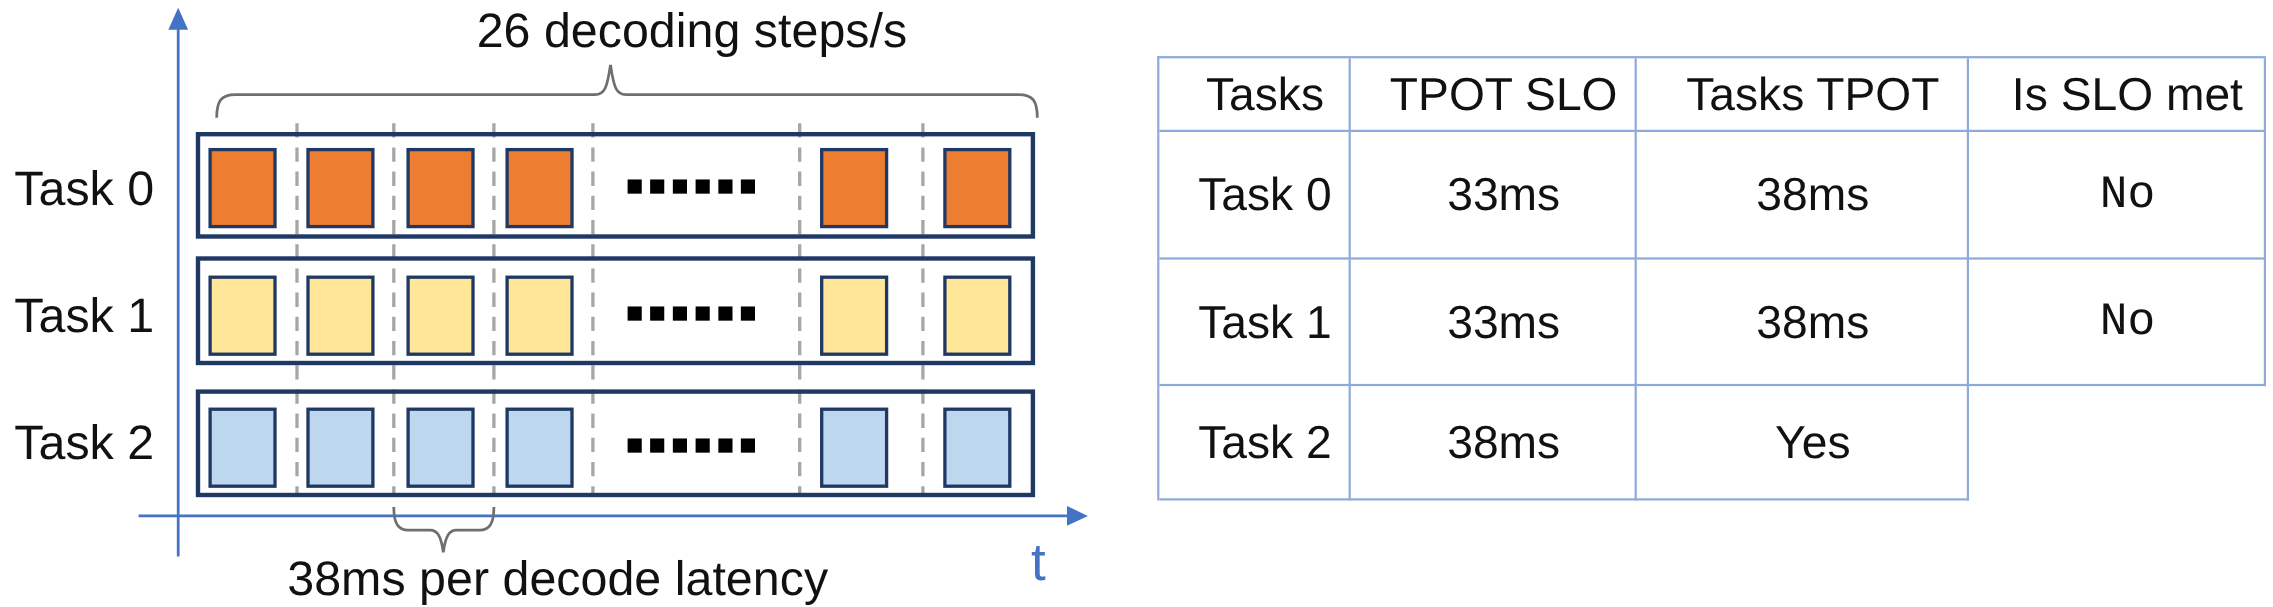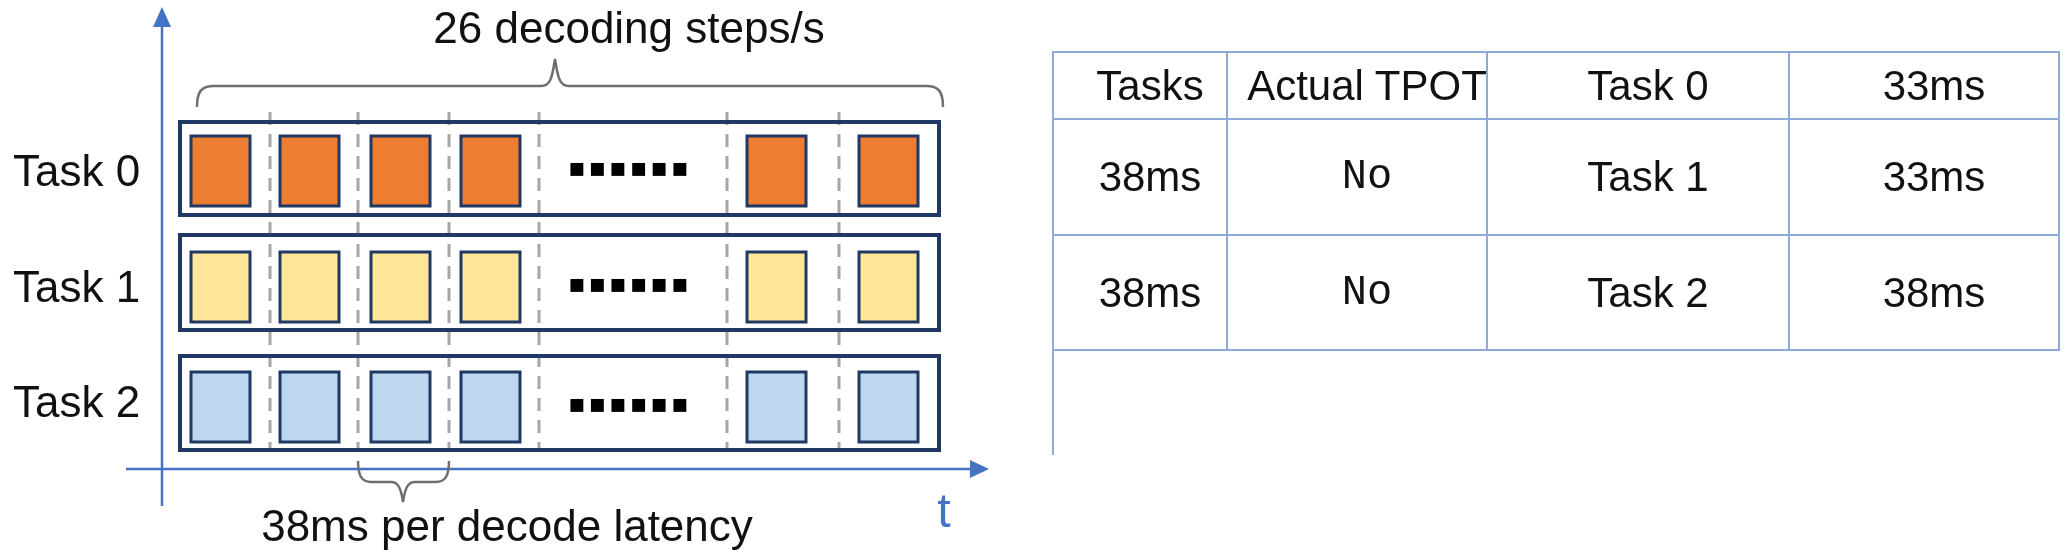--- a/index.html
+++ b/index.html
@@ -98,29 +98,32 @@
     <text class="fig-text" x="629" y="43" text-anchor="middle">26 decoding steps/s</text>
     <text class="fig-text" x="13" y="186">Task 0</text>
     <text class="fig-text" x="13" y="302">Task 1</text>
     <text class="fig-text" x="13" y="417">Task 2</text>
     <text class="fig-text" x="507" y="541" text-anchor="middle">38ms per decode latency</text>
     <text class="axis-label" x="944" y="527" text-anchor="middle">t</text>
   </svg>
 
   <div class="slo-table">
     <div class="col-first">Tasks</div>
-    <div>Actual TPOT</div>
+    <div>TPOT SLO</div>
+    <div>Tasks TPOT</div>
+    <div>Is SLO met</div>
 
     <div class="col-first">Task 0</div>
     <div>33ms</div>
     <div>38ms</div>
     <div class="status-no">No</div>
 
     <div class="col-first">Task 1</div>
     <div>33ms</div>
     <div>38ms</div>
     <div class="status-no">No</div>
 
     <div class="col-first">Task 2</div>
     <div>38ms</div>
+    <div class="status-yes">Yes</div>
   </div>
 
 </div>
 
 </body></html>

